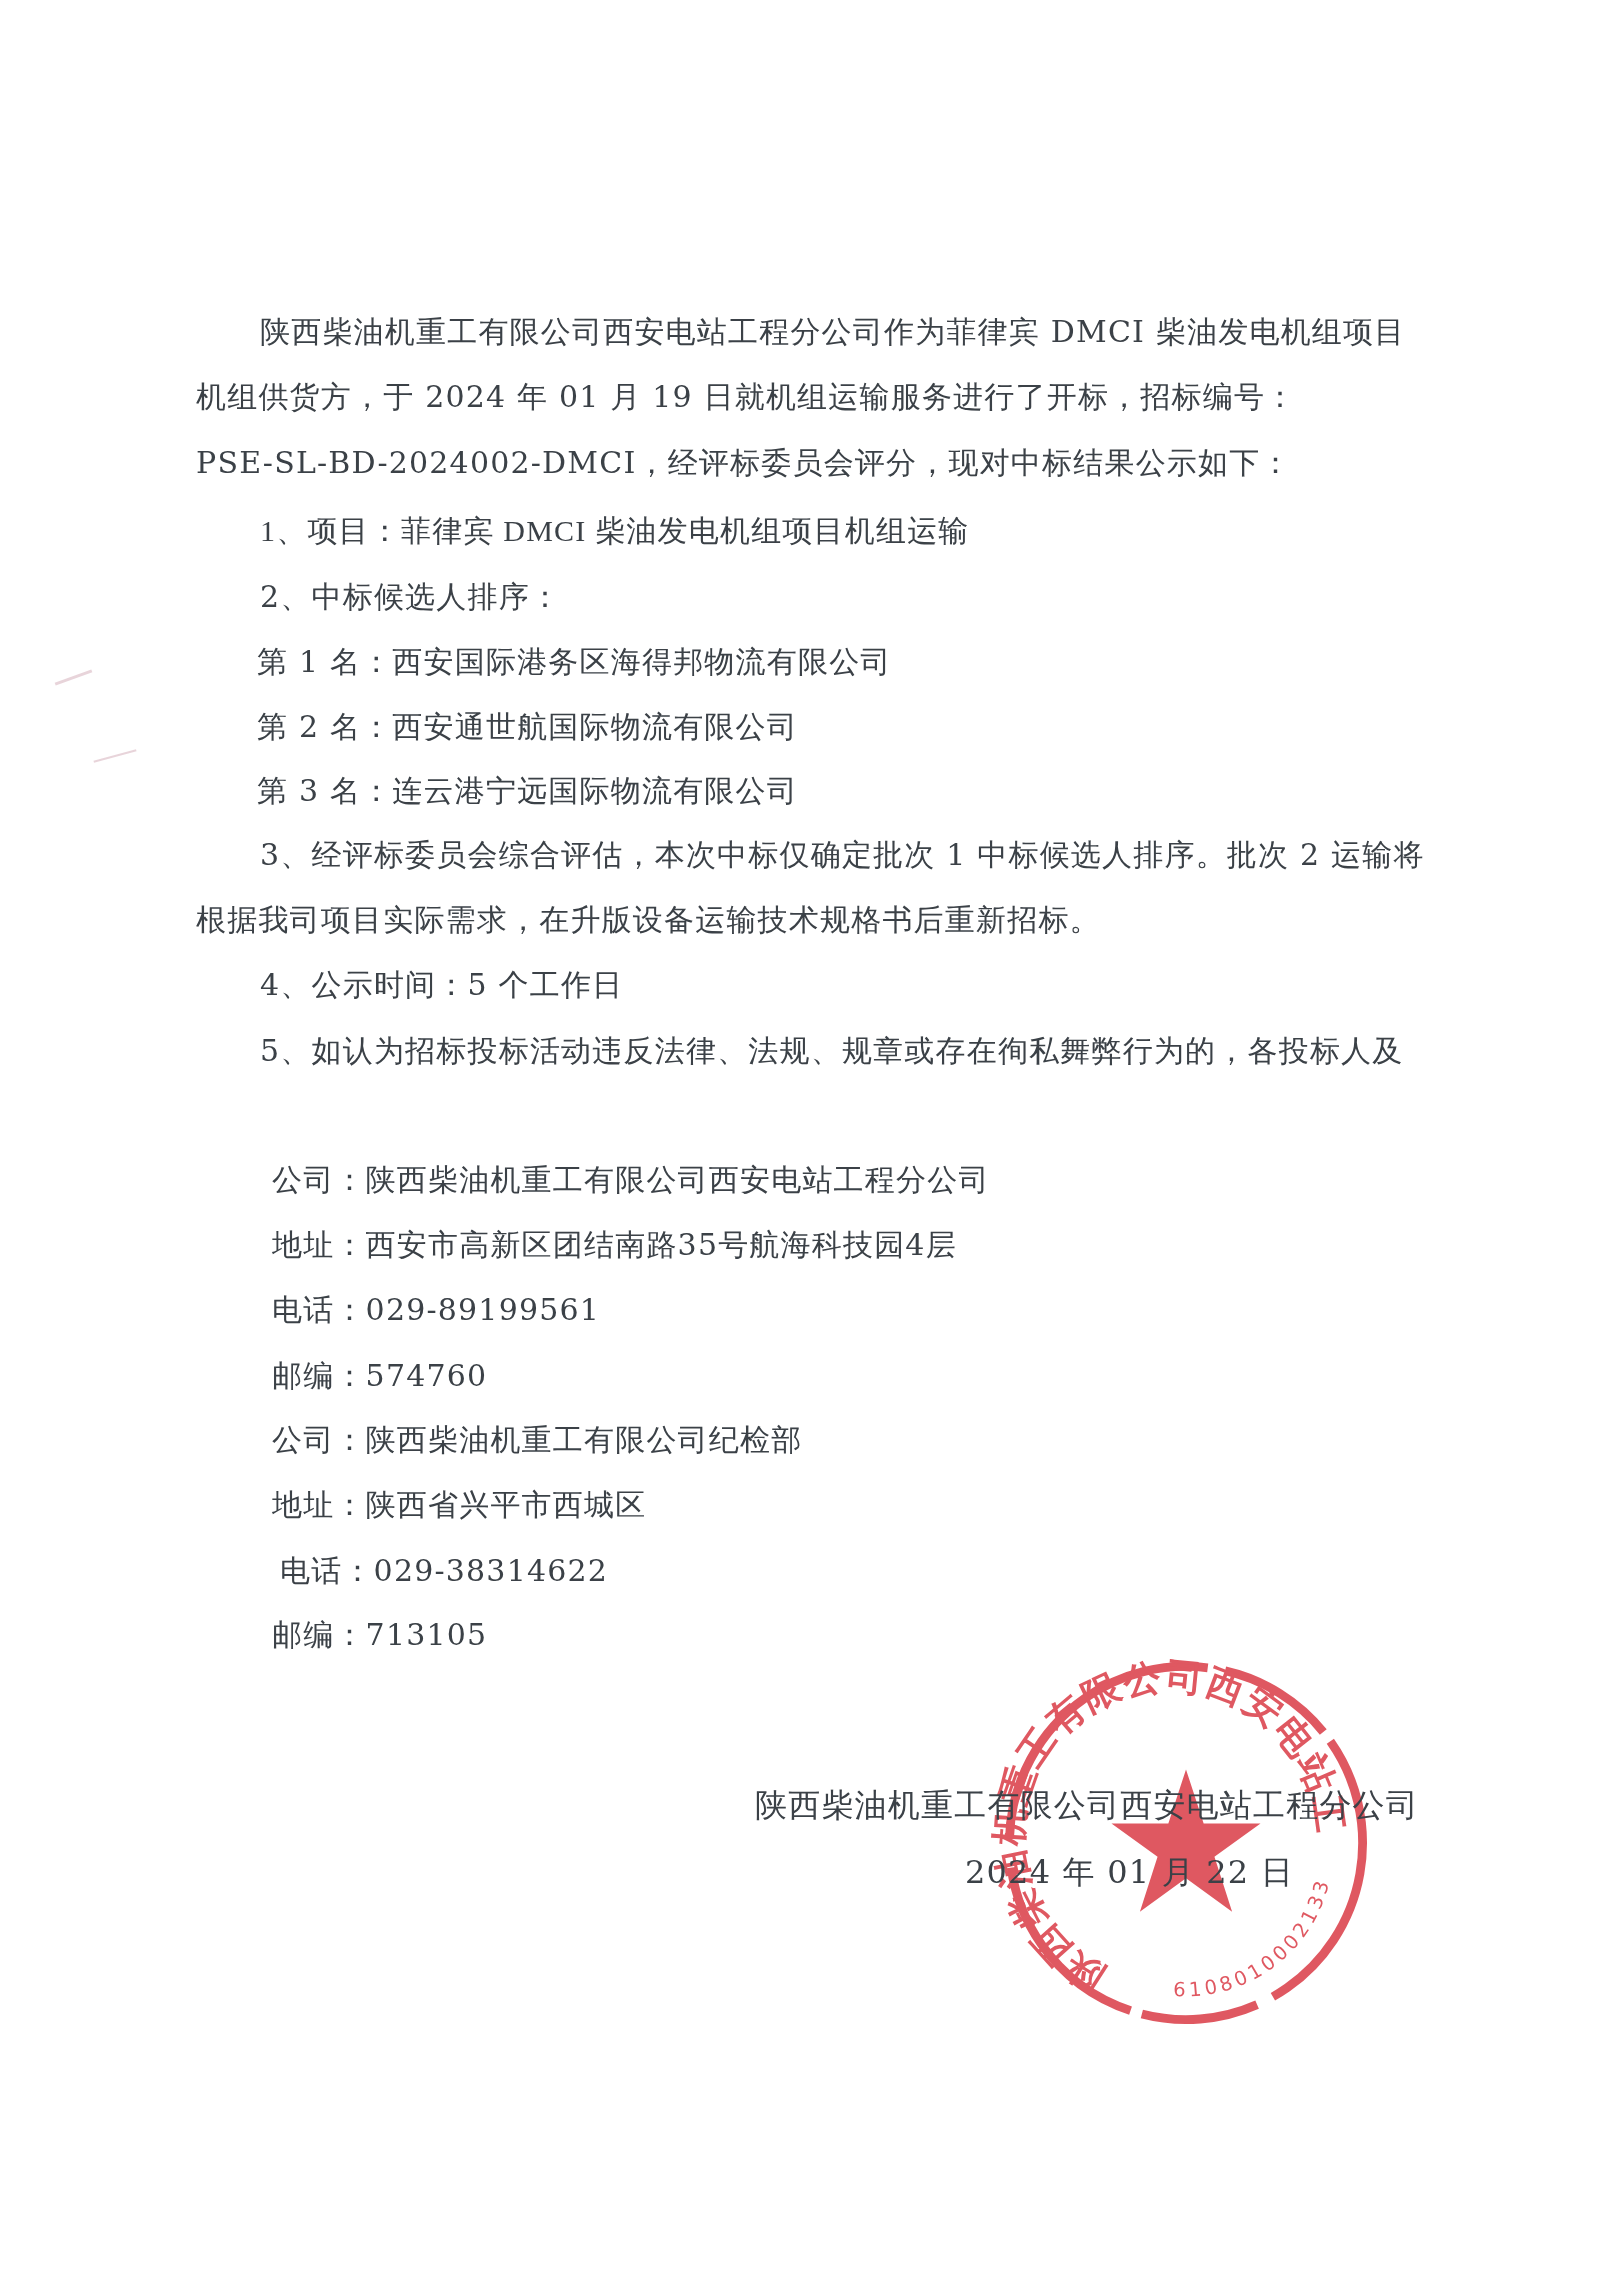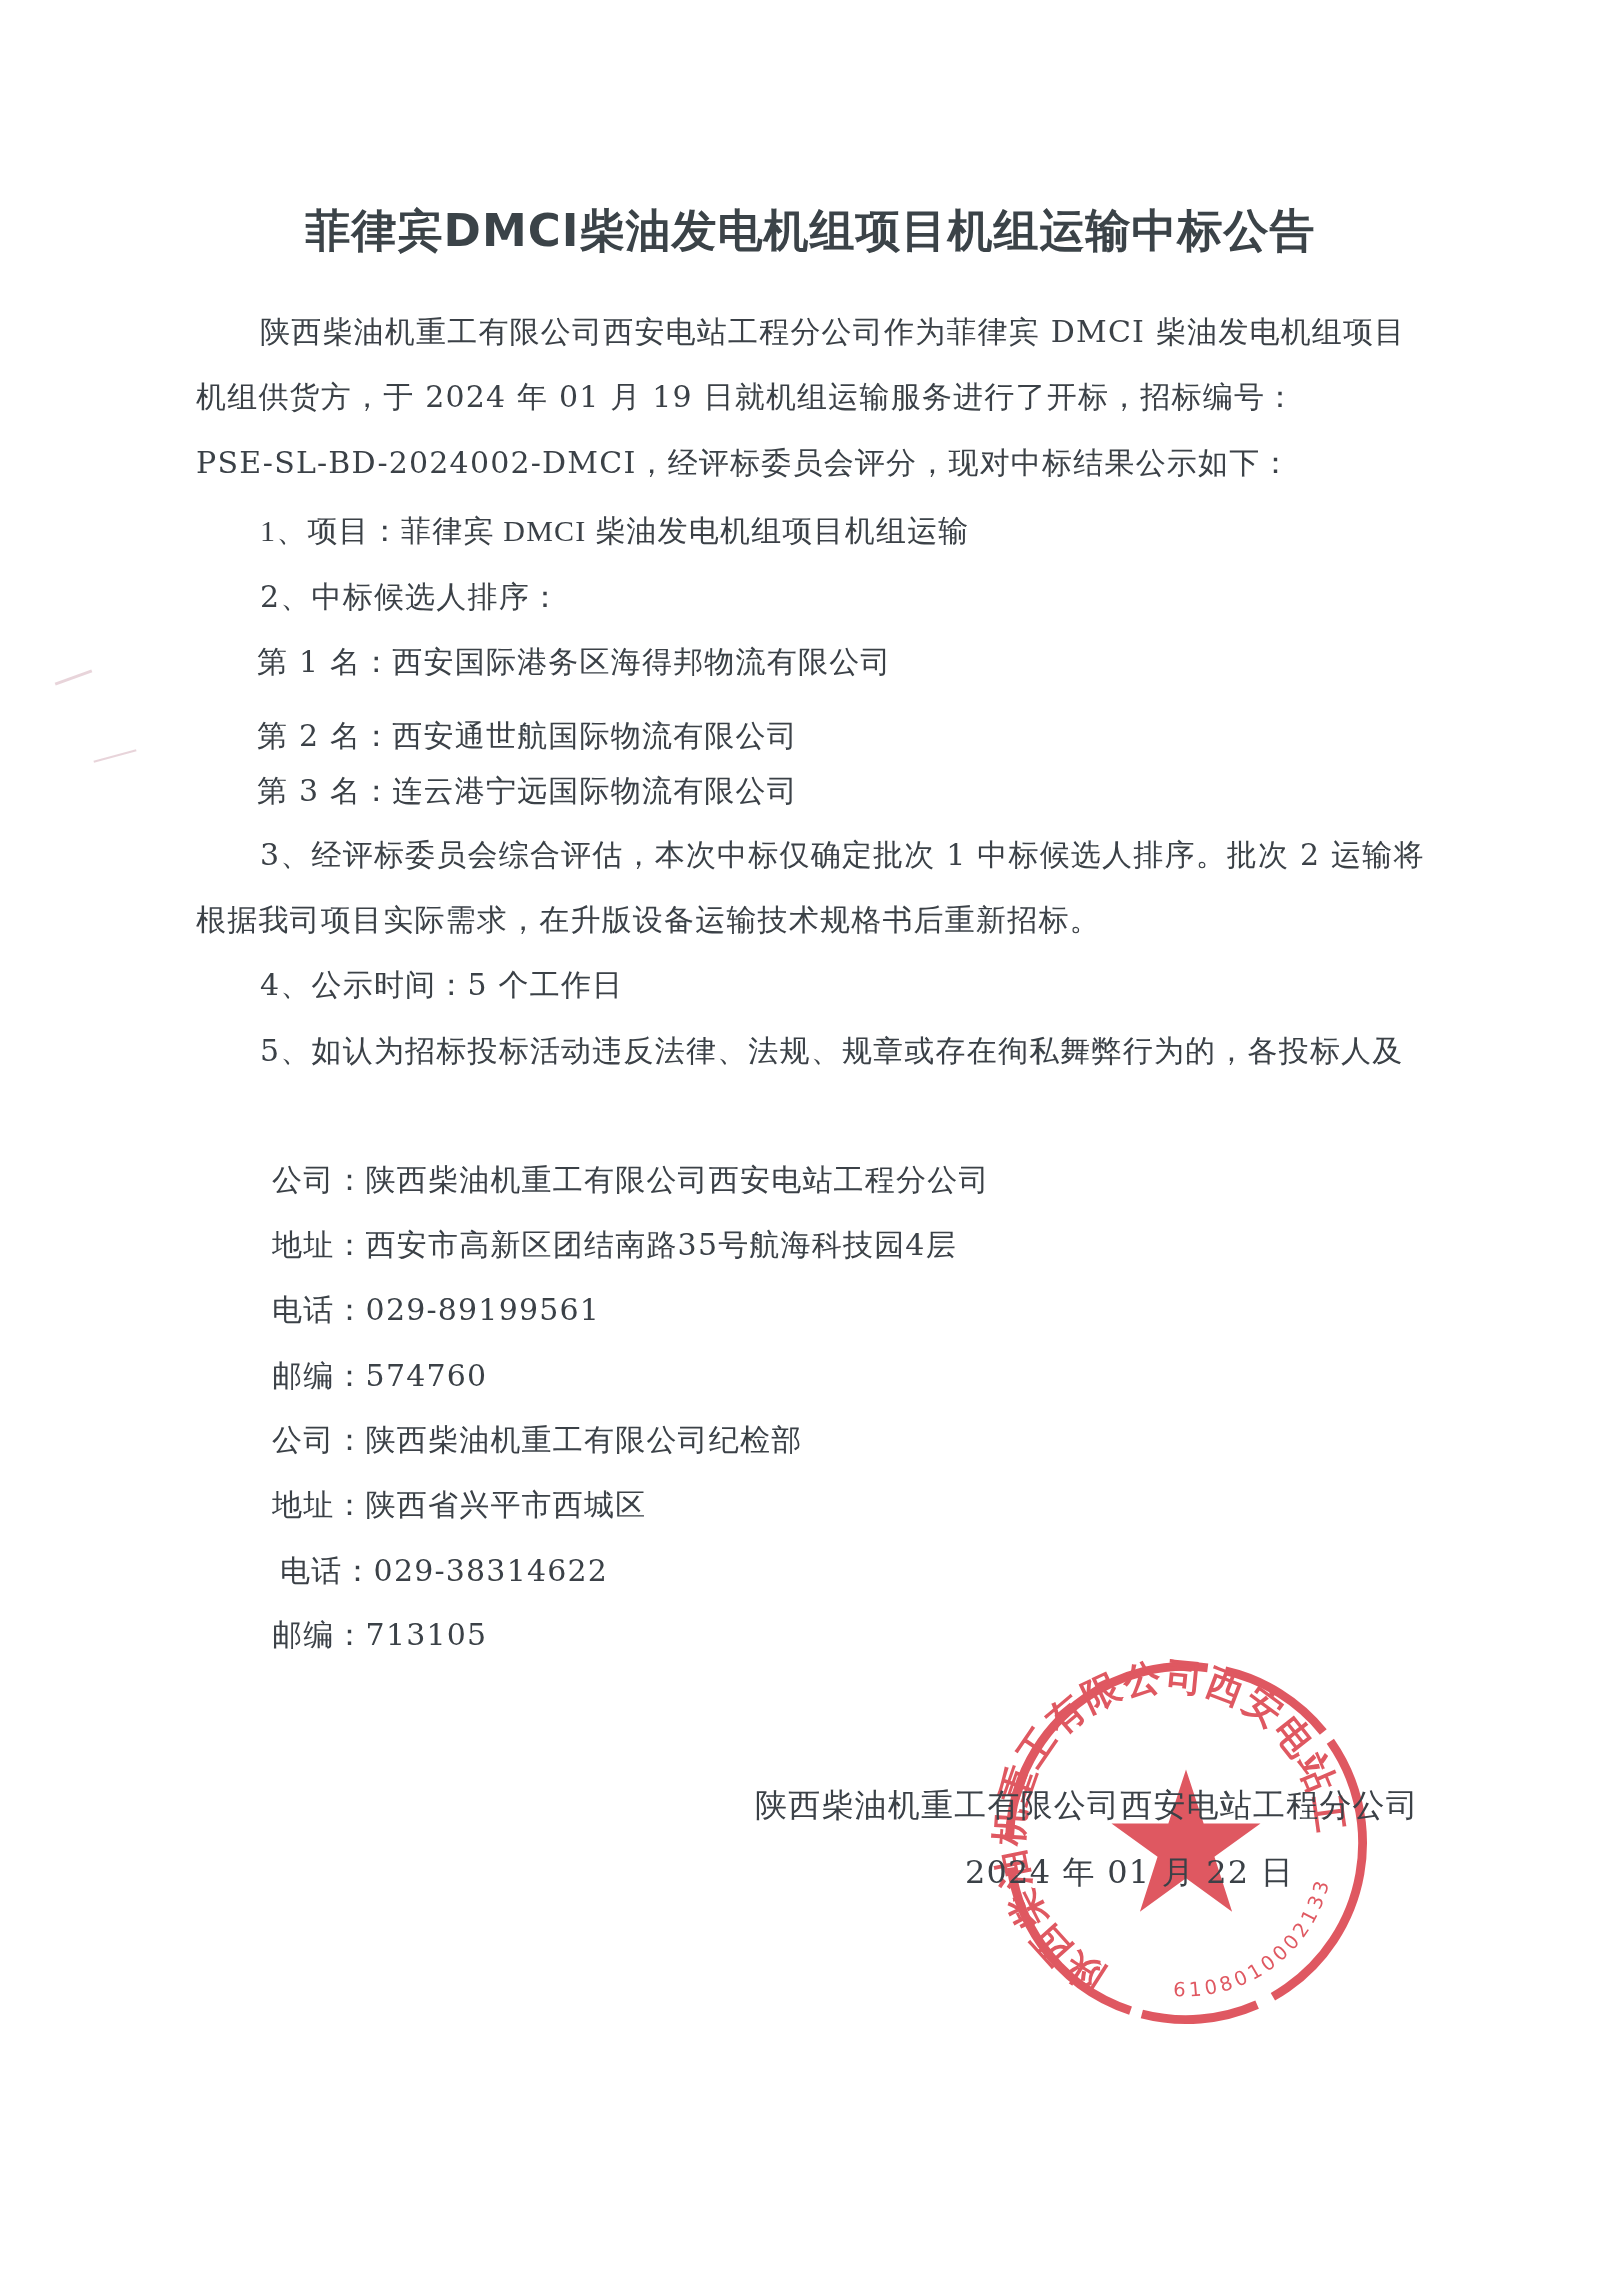--- a/index.html
+++ b/index.html
@@ -33,31 +33,30 @@
     .speck { position: absolute; background: #d9b8c2; opacity: .6; }
   </style>
 </head>
 <body>
 
 <div class="page">
 
   <div class="speck" style="left:54px;top:676px;width:39px;height:2.9px;transform:rotate(-20deg);"></div>
   <div class="speck" style="left:93px;top:755px;width:44px;height:2px;transform:rotate(-15deg);"></div>
 
-  <div class="title">菲律宾DMCI柴油发电机组项目机组运输中标公告</div>
 
   <div class="line" style="left:260px;top:312px;">陕西柴油机重工有限公司西安电站工程分公司作为菲律宾 DMCI 柴油发电机组项目</div>
   <div class="line" style="left:196px;top:377px;">机组供货方，于 2024 年 01 月 19 日就机组运输服务进行了开标，招标编号：</div>
   <div class="line" style="left:196px;top:443px;">PSE-SL-BD-2024002-DMCI，经评标委员会评分，现对中标结果公示如下：</div>
 
   <div class="line" style="left:260px;top:511px;font-family:Liberation Serif, serif;">1、项目：菲律宾 DMCI 柴油发电机组项目机组运输</div>
   <div class="line" style="left:260px;top:577px;">2、中标候选人排序：</div>
 
   <div class="line" style="left:257px;top:642px;">第 1 名：西安国际港务区海得邦物流有限公司</div>
-  <div class="line" style="left:257px;top:707px;margin-top:9px;">第 2 名：西安通世航国际物流有限公司</div>
+  <div class="line" style="left:257px;top:707px;">第 2 名：西安通世航国际物流有限公司</div>
   <div class="line" style="left:257px;top:771px;">第 3 名：连云港宁远国际物流有限公司</div>
 
   <div class="line" style="left:260px;top:835px;">3、经评标委员会综合评估，本次中标仅确定批次 1 中标候选人排序。批次 2 运输将</div>
   <div class="line" style="left:196px;top:900px;">根据我司项目实际需求，在升版设备运输技术规格书后重新招标。</div>
 
   <div class="line" style="left:260px;top:965px;">4、公示时间：5 个工作日</div>
 
   <div class="line" style="left:260px;top:1031px;">5、如认为招标投标活动违反法律、法规、规章或存在徇私舞弊行为的，各投标人及</div>
 
   <div>

